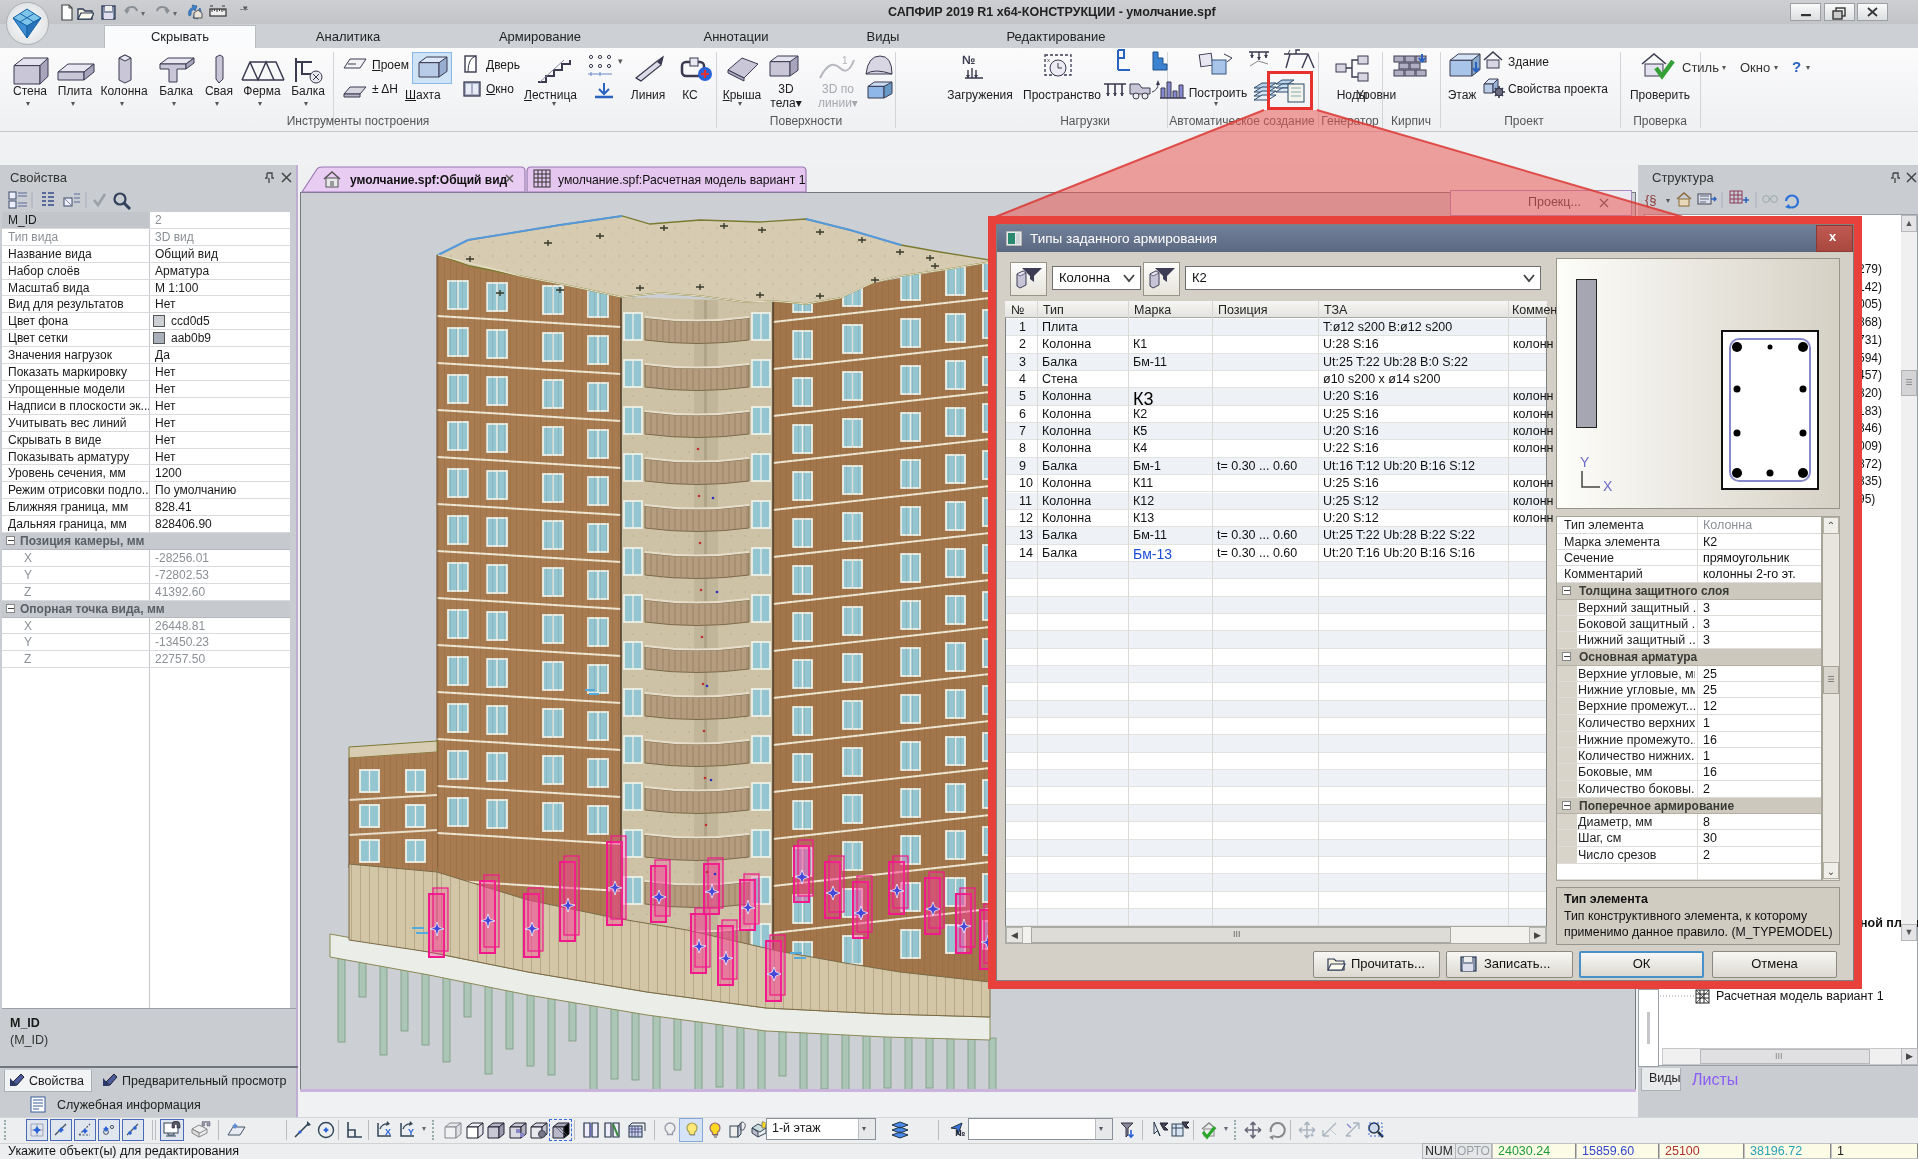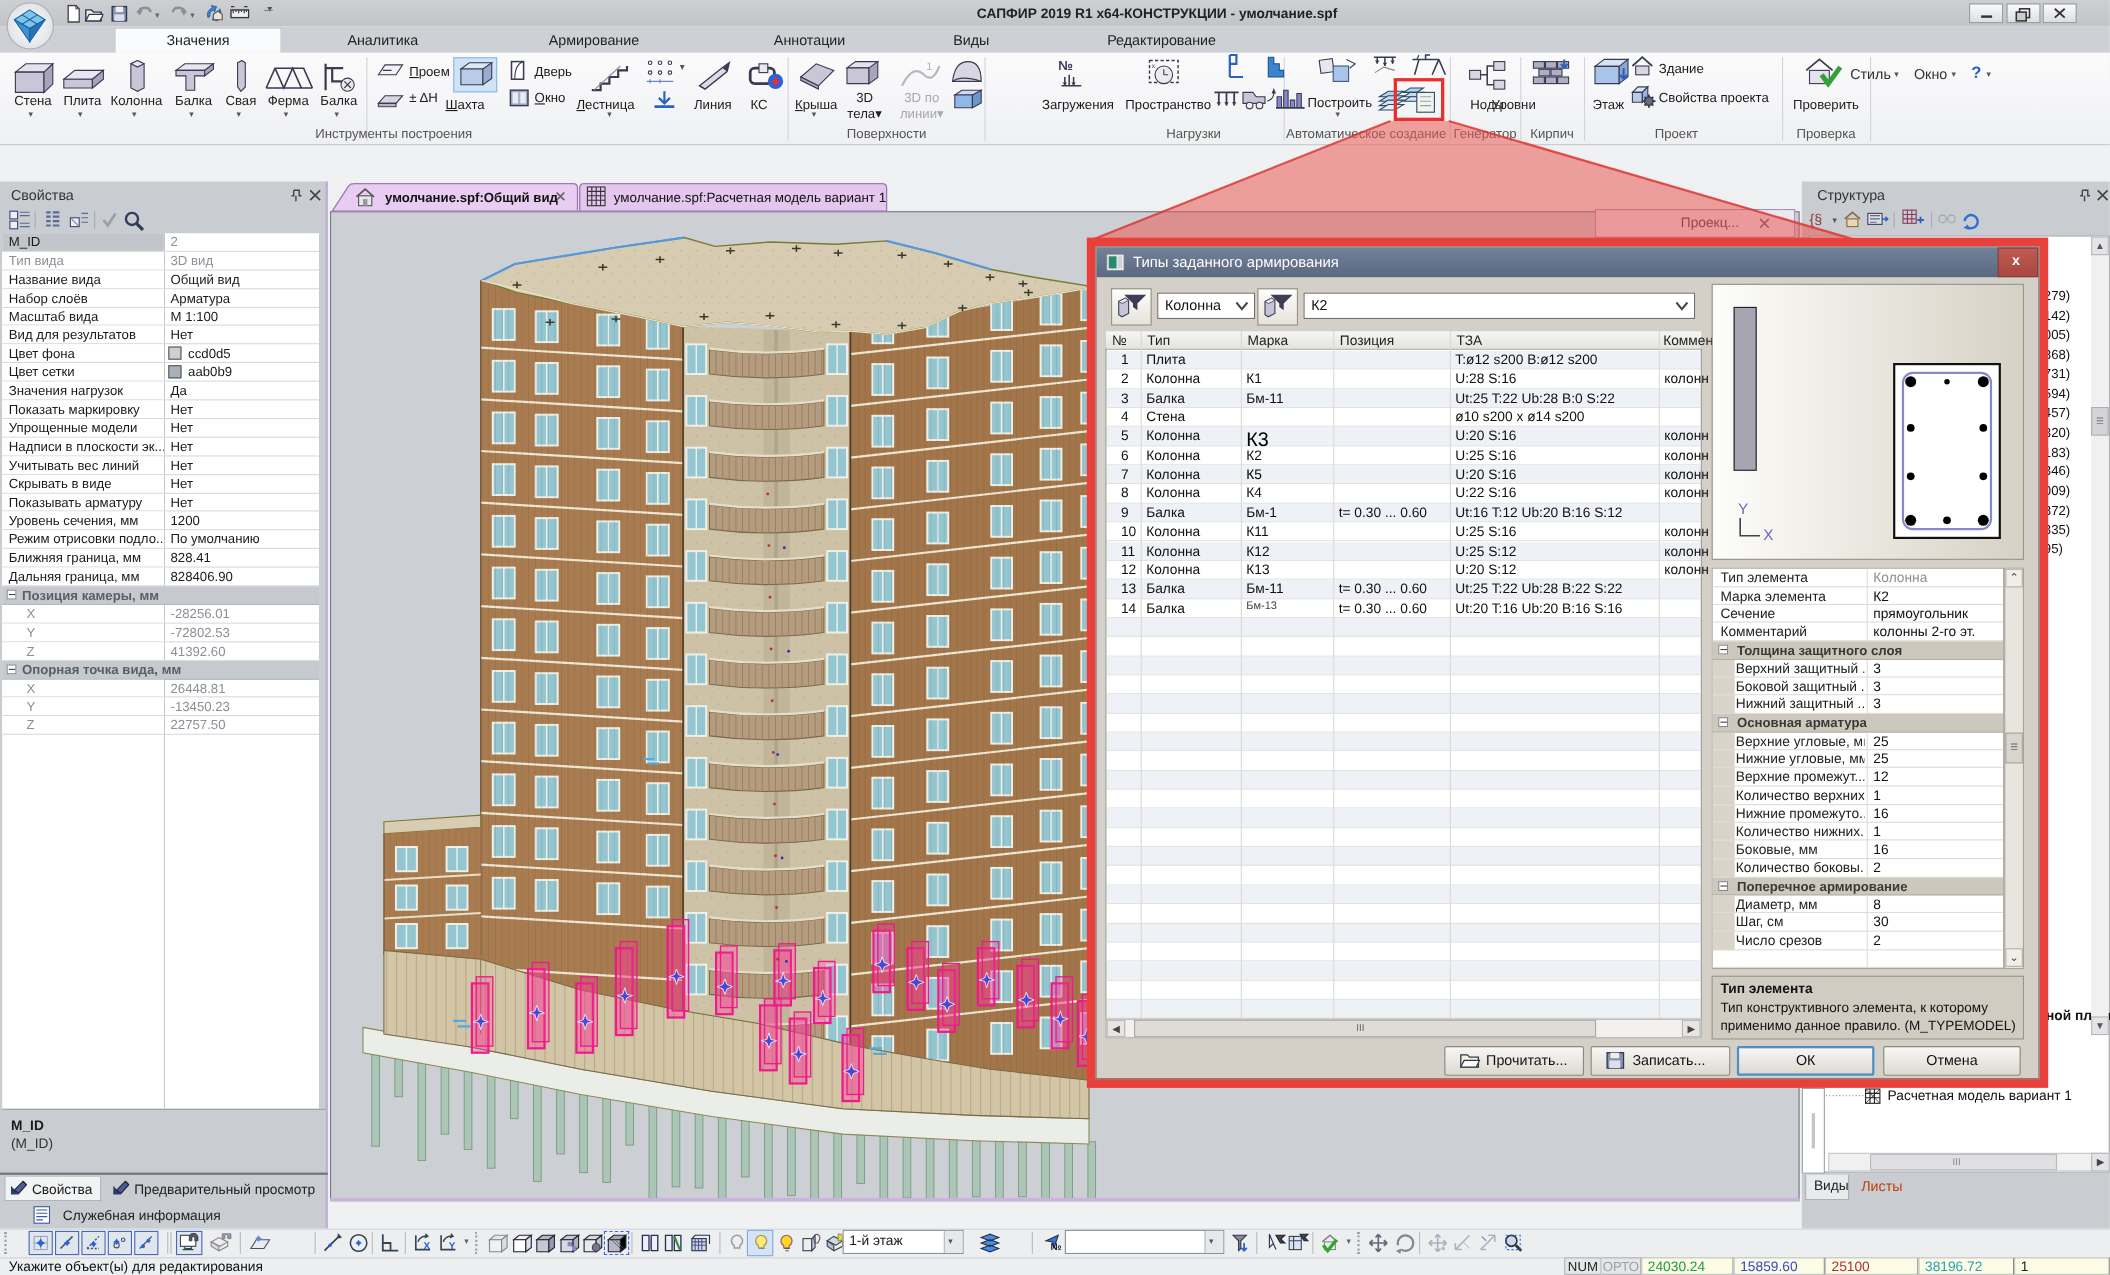--- a/index.html
+++ b/index.html
@@ -58,21 +58,21 @@
 <div class="a" style="left:1824px;top:3px;width:31px;height:18px;background:linear-gradient(#fafafa,#dcdee0);border:1px solid #9aa0a6"></div>
 <svg class="a" style="left:1827px;top:3px" width="25" height="18" viewBox="0 0 25 18">
     <rect x="9" y="5" width="9" height="8" fill="none" stroke="#333" stroke-width="1.4"></rect>
     <rect x="6" y="8" width="9" height="8" fill="#ccc" stroke="#333" stroke-width="1.4"></rect>
   </svg>
 <div class="a" style="left:1857px;top:3px;width:31px;height:18px;background:linear-gradient(#fafafa,#dcdee0);border:1px solid #9aa0a6"></div>
 <svg class="a" style="left:1860px;top:3px" width="25" height="18" viewBox="0 0 25 18">
     <path d="M8 5 l9 8 M17 5 l-9 8" stroke="#333" stroke-width="1.7"></path>
   </svg>
 <div class="a" style="left:104px;top:25px;width:152px;height:23px;background:#fafbfc;border:1px solid #b9bdc1;border-bottom:none"></div>
-<div class="a" style="left:104px;top:29px;width:152px;text-align:center;font-size:13px;color:#222">Значения</div>
+<div class="a" style="left:104px;top:29px;width:152px;text-align:center;font-size:13px;color:#222">Скрывать</div>
 <div class="a" style="left:286px;top:29px;width:124px;text-align:center;font-size:13px;color:#222">Аналитика</div>
 <div class="a" style="left:462px;top:29px;width:156px;text-align:center;font-size:13px;color:#222">Армирование</div>
 <div class="a" style="left:676px;top:29px;width:120px;text-align:center;font-size:13px;color:#222">Аннотации</div>
 <div class="a" style="left:852px;top:29px;width:62px;text-align:center;font-size:13px;color:#222">Виды</div>
 <div class="a" style="left:966px;top:29px;width:180px;text-align:center;font-size:13px;color:#222">Редактирование</div>
 <div class="a" style="left:0;top:48px;width:1918px;height:84px;background:linear-gradient(#fbfbfc,#eff0f2);border-bottom:1px solid #c6c8cc"></div>
 <div class="a" style="left:333px;top:52px;width:1px;height:76px;background:#d3d4d8"></div>
 <div class="a" style="left:716px;top:52px;width:1px;height:76px;background:#d3d4d8"></div>
 <div class="a" style="left:895px;top:52px;width:1px;height:76px;background:#d3d4d8"></div>
 <div class="a" style="left:1167px;top:52px;width:1px;height:76px;background:#d3d4d8"></div>
@@ -1365,21 +1365,21 @@
   </svg>
 <div class="a" style="left:1716px;top:989px;font-size:12.5px;color:#111;white-space:nowrap">Расчетная модель вариант 1</div>
 <div class="a" style="left:1638px;top:989px;width:21px;height:78px;background:#fff;border:1px solid #9aa0a6"></div>
 <div class="a" style="left:1647px;top:1012px;width:3px;height:32px;background:#c6c6ca"></div>
 <div class="a" style="left:1662px;top:1048px;width:256px;height:17px;background:#f0f0f0;border:1px solid #c8c8cc"></div>
 <div class="a" style="left:1700px;top:1049px;width:170px;height:15px;background:#e0e0e2;border:1px solid #b8b8bc"></div>
 <div class="a" style="left:1775px;top:1051px;font-size:9px;color:#888">III</div>
 <div class="a" style="left:1901px;top:1048px;width:17px;height:17px;background:#e4e4e6;border:1px solid #b8b8bc;text-align:center;font-size:9px;color:#444;line-height:15px">▶</div>
 <div class="a" style="left:1641px;top:1068px;width:40px;height:23px;background:#e8eaec;border:1px solid #aab0b6;border-top:none"></div>
 <div class="a" style="left:1649px;top:1071px;font-size:12.5px;color:#222">Виды</div>
-<div class="a" style="left:1692px;top:1071px;font-size:13px;color:#c2410c">Листы</div>
+<div class="a" style="left:1692px;top:1071px;font-size:16px;color:#8b5cf6">Листы</div>
 <div class="a" style="left:0;top:1117px;width:1918px;height:26px;background:#eceef0;border-top:1px solid #d4d6d8"></div>
 <div class="a" style="left:4px;top:1120px;width:3px;height:20px;border-left:2px dotted #9aa"></div>
 <div class="a" style="left:26px;top:1119px;width:22px;height:22px;background:#dfe6ee;border:1px solid #4a6ab8"></div>
 <svg class="a" style="left:29px;top:1122px" width="16" height="16" viewBox="0 0 16 16">
     <path d="M2 8 h12 M8 2 v12 M2 2 h12 v12 h-12z" stroke="#88a" fill="none" stroke-width=".7"></path>
     <path d="M8 4 l1.5 2.5 L12 8 l-2.5 1.5 L8 12 l-1.5 -2.5 L4 8 l2.5 -1.5z" fill="#2a62d8"></path>
   </svg>
 <div class="a" style="left:50px;top:1119px;width:22px;height:22px;background:#dfe6ee;border:1px solid #4a6ab8"></div>
 <svg class="a" style="left:53px;top:1122px" width="16" height="16" viewBox="0 0 16 16">
     <path d="M2 13 L13 2" stroke="#456" stroke-width="1.4"></path>
@@ -1735,21 +1735,21 @@
 <div class="a" style="left:1133px;top:511px;font-size:12.5px;color:#111;white-space:nowrap">К13</div>
 <div class="a" style="left:1323px;top:511px;font-size:12.5px;color:#111;white-space:nowrap">U:20 S:12</div>
 <div class="a" style="left:1513px;top:511px;font-size:12.5px;color:#111;white-space:nowrap">колонн</div>
 <div class="a" style="left:1019px;top:528px;font-size:12.5px;color:#111;white-space:nowrap">13</div>
 <div class="a" style="left:1042px;top:528px;font-size:12.5px;color:#111;white-space:nowrap">Балка</div>
 <div class="a" style="left:1133px;top:528px;font-size:12.5px;color:#111;white-space:nowrap">Бм-11</div>
 <div class="a" style="left:1217px;top:528px;font-size:12.5px;color:#111;white-space:nowrap">t= 0.30 ...  0.60</div>
 <div class="a" style="left:1323px;top:528px;font-size:12.5px;color:#111;white-space:nowrap">Ut:25 T:22 Ub:28 B:22 S:22</div>
 <div class="a" style="left:1019px;top:546px;font-size:12.5px;color:#111;white-space:nowrap">14</div>
 <div class="a" style="left:1042px;top:546px;font-size:12.5px;color:#111;white-space:nowrap">Балка</div>
-<div class="a" style="left:1133px;top:546px;font-size:10px;color:#404040;white-space:nowrap">Бм-13</div>
+<div class="a" style="left:1133px;top:546px;font-size:14px;color:#1d4ed8;white-space:nowrap">Бм-13</div>
 <div class="a" style="left:1217px;top:546px;font-size:12.5px;color:#111;white-space:nowrap">t= 0.30 ...  0.60</div>
 <div class="a" style="left:1323px;top:546px;font-size:12.5px;color:#111;white-space:nowrap">Ut:20 T:16 Ub:20 B:16 S:16</div>
 <div class="a" style="left:1037px;top:319px;width:1px;height:624px;background:#dcdad6"></div>
 <div class="a" style="left:1128px;top:319px;width:1px;height:624px;background:#dcdad6"></div>
 <div class="a" style="left:1212px;top:319px;width:1px;height:624px;background:#dcdad6"></div>
 <div class="a" style="left:1318px;top:319px;width:1px;height:624px;background:#dcdad6"></div>
 <div class="a" style="left:1508px;top:319px;width:1px;height:624px;background:#dcdad6"></div>
 <div class="a" style="left:1005px;top:926px;width:542px;height:18px;background:#f2f1ee;border:1px solid #a8a8a4"></div>
 <div class="a" style="left:1006px;top:927px;width:17px;height:16px;background:#e6e5e1;border:1px solid #b4b4b0;text-align:center;font-size:9px;line-height:15px;color:#444">◀</div>
 <div class="a" style="left:1529px;top:927px;width:17px;height:16px;background:#e6e5e1;border:1px solid #b4b4b0;text-align:center;font-size:9px;line-height:15px;color:#444">▶</div>

